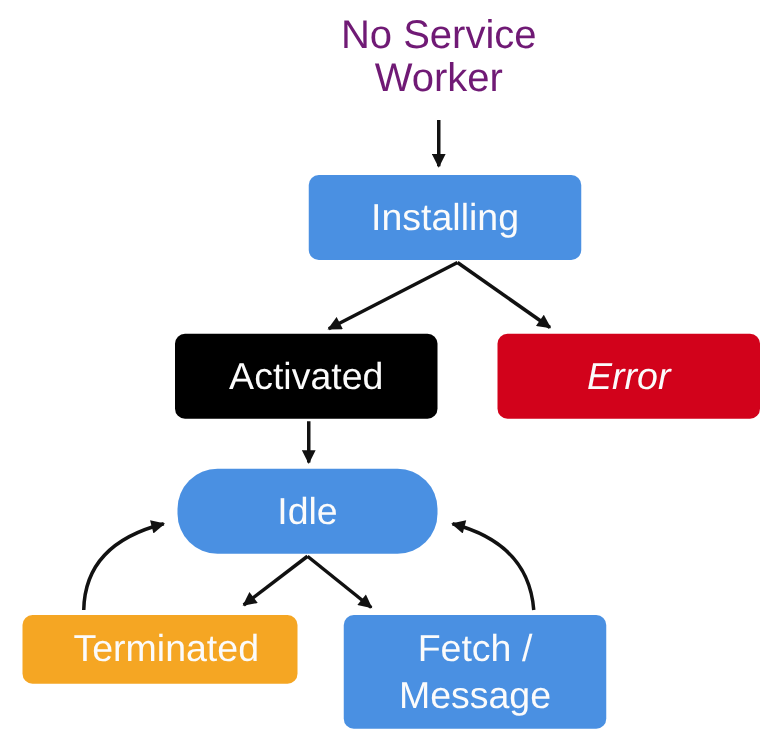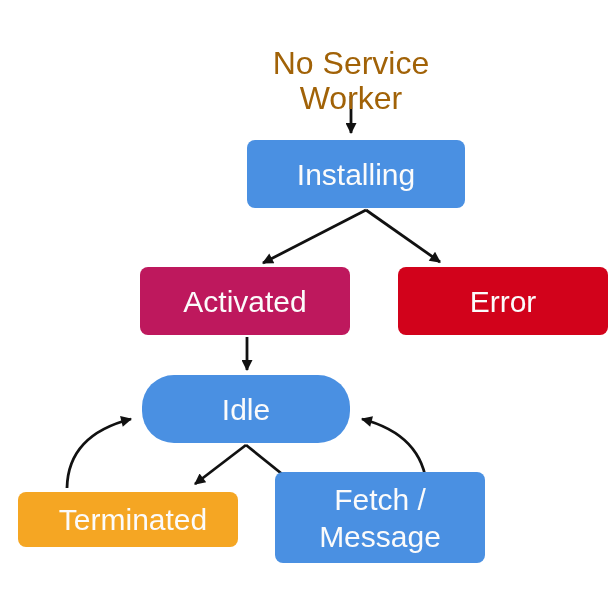--- a/index.html
+++ b/index.html
@@ -47,24 +47,24 @@
   .node-label {
     color: #fbfbfb;
     font-size: 30px;
     line-height: 37px;
     font-weight: 400;
     text-align: center;
     white-space: pre-line;
   }
   .node-installing   { left: 247px; top: 140px; width: 218px; height: 68px; }
   .node-activated    { left: 140px; top: 267px; width: 210px; height: 68px; }
-  .node-error        { left: 398px; top: 267px; width: 210px; height: 68px; }
+  .node-error        { left: 398px; top: 267px; width: 210px; height: 68px; font-style: italic; }
   .node-idle         { left: 142px; top: 375px; width: 208px; height: 68px; border-radius: 32px; }
   .node-terminated   { left: 18px;   top: 492px; width: 210px; height: 55px; padding-left: 10px; }
-  .node-fetch        { left: 275px; top: 472px; width: 210px; height: 91px; justify-content: center; }
+  .node-fetch        { left: 275px; top: 492px; width: 210px; height: 91px; justify-content: center; }
 </style>
 </head>
 <body>
 
 <div class="canvas">
 
   <svg id="edge-layer" xmlns="http://www.w3.org/2000/svg" viewBox="0 0 615 600">
     <defs>
       <marker id="arrowhead" viewBox="0 0 10 10" refX="9" refY="5" markerWidth="13" markerHeight="11" orient="auto" markerUnits="userSpaceOnUse">
         <path id="arrowhead-shape" d="M 0 0 L 10 5 L 0 10 z" fill="#111111"></path>
@@ -73,28 +73,28 @@
   <path d="M 351 96 L 351 133" fill="none" stroke="#111111" stroke-width="2.8" marker-end="url(#arrowhead)"></path>
       <path d="M 366 210 L 263 263" fill="none" stroke="#111111" stroke-width="2.8" marker-end="url(#arrowhead)"></path>
       <path d="M 366 210 L 440 262" fill="none" stroke="#111111" stroke-width="2.8" marker-end="url(#arrowhead)"></path>
       <path d="M 247 337 L 247 370" fill="none" stroke="#111111" stroke-width="2.8" marker-end="url(#arrowhead)"></path>
       <path d="M 246 445 L 195 484" fill="none" stroke="#111111" stroke-width="2.8" marker-end="url(#arrowhead)"></path>
       <path d="M 246 445 L 297 486" fill="none" stroke="#111111" stroke-width="2.8" marker-end="url(#arrowhead)"></path>
       <path d="M 67 488 Q 68 435 131 419" fill="none" stroke="#111111" stroke-width="2.8" marker-end="url(#arrowhead)"></path>
       <path d="M 427 488 Q 423 435 362 419" fill="none" stroke="#111111" stroke-width="2.8" marker-end="url(#arrowhead)"></path>
     </svg>
 
-  <div class="diagram-title" style="color: #a16207; margin-top: 36px;">No Service
+  <div class="diagram-title" style="color: #701a75;">No Service
 Worker</div>
 
   <div class="node node-installing" style="background: rgb(74, 144, 226);">
     <span class="node-label" style="color: rgb(251, 251, 251);">Installing</span>
   </div>
 
-  <div class="node node-activated" style="background: #be185d;">
+  <div class="node node-activated" style="background: #000000;">
     <span class="node-label" style="color: rgb(251, 251, 251);">Activated</span>
   </div>
 
   <div class="node node-error" style="background: rgb(210, 2, 27);">
     <span class="node-label" style="color: rgb(251, 251, 251);">Error</span>
   </div>
 
   <div class="node node-idle" style="background: rgb(74, 144, 226);">
     <span class="node-label" style="color: rgb(251, 251, 251);">Idle</span>
   </div>

